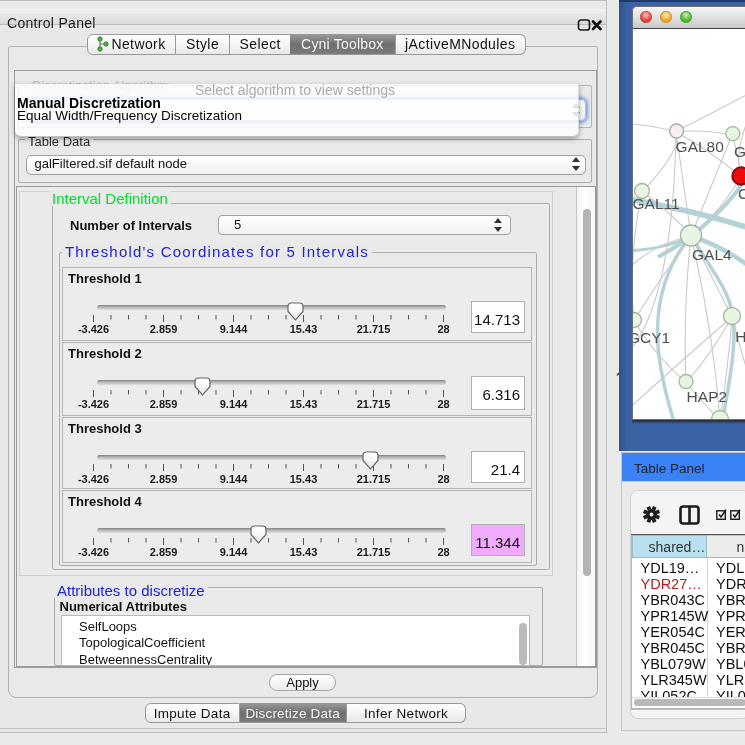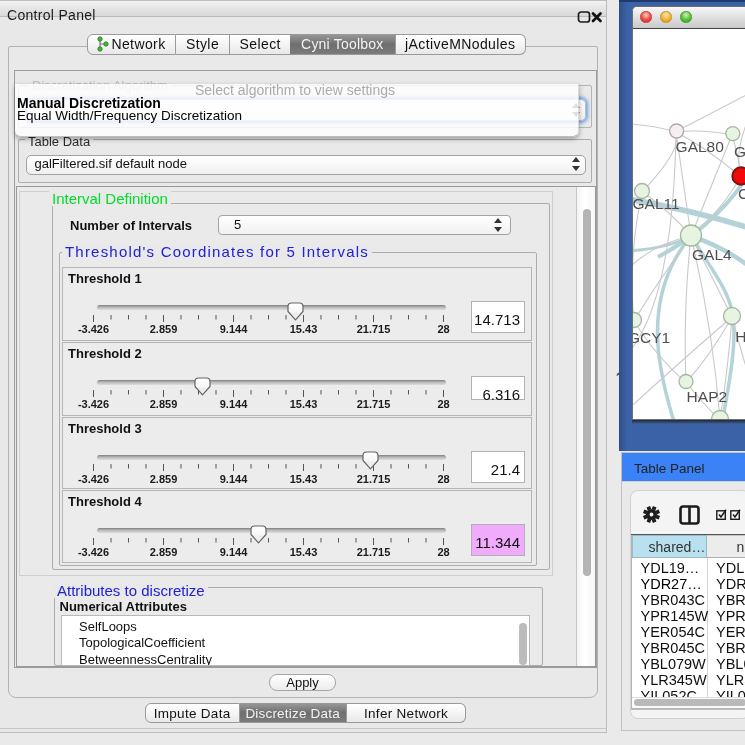--- a/index.html
+++ b/index.html
@@ -5,21 +5,21 @@
 html,body{width:745px;height:745px;overflow:hidden;background:#eaeaea;
  font-family:"Liberation Sans",sans-serif;-webkit-font-smoothing:antialiased;}
 .abs{position:absolute;}
 .grp{position:absolute;border:1px solid #adadad;border-radius:2px;}
 .gtitle{position:absolute;background:#e9e9e9;padding:0 3px;line-height:13px;font-size:13px;}
 </style></head>
 <body>
 <div class="abs" style="left:0;top:0;width:745px;height:745px;background:#eaeaea;">
 
 <div class="abs" style="left:0;top:0;width:607px;height:733px;background:#e8e8e8;border:1px solid #bdbdbd;border-left:none;">
-<div class="abs" style="left:0;top:0;width:606px;height:16px;background:linear-gradient(#f2f2f2,#d9d9d9);border-bottom:1px solid #bbb;">
+<div class="abs" style="left:0;top:8px;width:606px;height:16px;background:linear-gradient(#f2f2f2,#d9d9d9);border-bottom:1px solid #bbb;">
 <div class="abs" style="left:7px;top:5.5px;font-size:14px;letter-spacing:0.3px;color:#1a1a1a;">Control Panel</div>
 <svg class="abs" style="left:575px;top:9px;" width="30" height="14" viewBox="0 0 30 14">
           <rect x="3.5" y="2" width="11" height="10" rx="2.5" fill="none" stroke="#1c1c1c" stroke-width="1.7"></rect>
           <path d="M18 3.5 L25.5 11 M25.5 3.5 L18 11" stroke="#111" stroke-width="2.7" stroke-linecap="round"></path>
         </svg>
 </div>
 <div class="abs" style="left:8px;top:45px;width:590px;height:652px;border:1px solid #b2b2b2;border-radius:2px 2px 8px 8px;background:#e9e9e9;"></div>
 <div class="abs" style="left:87px;top:32.5px;width:89px;height:21.5px;background:linear-gradient(#ffffff,#f2f2f2 60%,#e8e8e8);border:1px solid #9a9a9a;border-radius:6px 0 0 6px;color:#111;font-size:14px;letter-spacing:0.4px;text-align:center;line-height:19.5px;"><span style="margin-left:14px;">Network</span></div>
 <div class="abs" style="left:176px;top:32.5px;width:54px;height:21.5px;background:linear-gradient(#ffffff,#f2f2f2 60%,#e8e8e8);border:1px solid #9a9a9a;border-radius:0 0 0 0;border-left:none;color:#111;font-size:14px;letter-spacing:0.4px;text-align:center;line-height:19.5px;">Style</div>
 <div class="abs" style="left:230px;top:32.5px;width:61.5px;height:21.5px;background:linear-gradient(#ffffff,#f2f2f2 60%,#e8e8e8);border:1px solid #9a9a9a;border-radius:0 0 0 0;border-left:none;color:#111;font-size:14px;letter-spacing:0.4px;text-align:center;line-height:19.5px;">Select</div>
@@ -140,21 +140,21 @@
         <defs>
           <linearGradient id="tg1" x1="0" y1="0" x2="0" y2="1">
             <stop offset="0" stop-color="#ffffff"></stop>
             <stop offset="0.55" stop-color="#f6f6f6"></stop>
             <stop offset="0.58" stop-color="#eeeeee"></stop>
             <stop offset="1" stop-color="#ededed"></stop>
           </linearGradient>
         </defs>
         <path d="M1 4.5 Q1 1 4.5 1 H12.5 Q16 1 16 4.5 V9.5 L8.5 17.8 L1 9.5 Z" fill="url(#tg1)" stroke="#646464" stroke-width="1.2"></path>
       </svg>
-<div class="abs" style="left:470.5px;top:375px;width:54px;height:24px;background:#fff;border:1px solid #b1b1b1;font-size:15px;color:#111;text-align:right;line-height:36px;padding-right:3.5px;">6.316</div>
+<div class="abs" style="left:470.5px;top:375px;width:54px;height:34px;background:#fff;border:1px solid #b1b1b1;font-size:15px;color:#111;text-align:right;line-height:36px;padding-right:3.5px;">6.316</div>
 <div class="abs" style="left:62px;top:415.5px;width:469.5px;height:72.5px;border:1px solid #b5b5b5;background:#ececec;"></div>
 <div class="abs" style="left:68px;top:419.5px;font-size:13px;font-weight:bold;color:#111;">Threshold 3</div>
 <div class="abs" style="left:97px;top:453.5px;width:349px;height:5px;border-radius:3px;background:linear-gradient(#7f7f7f,#b9b9b9 45%,#dedede);"></div>
 <svg class="abs" style="left:88px;top:463.0px;" width="362" height="9" viewBox="0 0 362 9">
         <path d="M5.5 0 V7" stroke="#555" stroke-width="1"></path>
         <path d="M23.0 0 V4.5" stroke="#555" stroke-width="1"></path>
         <path d="M40.5 0 V4.5" stroke="#555" stroke-width="1"></path>
         <path d="M58.0 0 V4.5" stroke="#555" stroke-width="1"></path>
         <path d="M75.5 0 V7" stroke="#555" stroke-width="1"></path>
         <path d="M93.0 0 V4.5" stroke="#555" stroke-width="1"></path>
@@ -343,21 +343,21 @@
       <rect x="0.8" y="1.8" width="8.5" height="8.5" fill="none" stroke="#1c1c1c" stroke-width="1.4"></rect>
       <path d="M3 5.5 L5 8 L10 0.8" fill="none" stroke="#1c1c1c" stroke-width="1.5"></path>
     </svg>
 <div class="abs" style="left:631.4px;top:534px;width:113.6px;height:175px;background:#fff;border:1px solid #b5b5b5;border-right:none;overflow:hidden;"></div>
 <div class="abs" style="left:631.4px;top:534.3px;width:113.6px;height:24px;border-top:1px solid #555;"></div>
 <div class="abs" style="left:632.4px;top:534.8px;width:74.2px;height:23.5px;background:#b9e0ee;border:1px solid #9cb9c6;font-size:14px;color:#333;text-align:center;text-indent:15px;line-height:22px;">shared…</div>
 <div class="abs" style="left:706.6px;top:534.8px;width:38.4px;height:23.5px;background:#ececec;border-top:1px solid #c4c4c4;border-bottom:1px solid #b0b0b0;font-size:14px;color:#333;padding-left:30px;line-height:22px;">n</div>
 <div class="abs" style="left:707px;top:558.3px;width:1px;height:139px;background:#d5d5d5;"></div>
 <div class="abs" style="left:640.5px;top:559.9px;font-size:14.5px;color:#111;white-space:nowrap;">YDL19…</div>
 <div class="abs" style="left:716px;top:559.9px;font-size:14.5px;color:#111;white-space:nowrap;">YDL1</div>
-<div class="abs" style="left:640.5px;top:575.9px;font-size:14.5px;color:#000000;white-space:nowrap;">YDR27…</div>
+<div class="abs" style="left:640.5px;top:575.9px;font-size:14.5px;color:#b91c1c;white-space:nowrap;">YDR27…</div>
 <div class="abs" style="left:716px;top:575.9px;font-size:14.5px;color:#111;white-space:nowrap;">YDR2</div>
 <div class="abs" style="left:640.5px;top:591.9px;font-size:14.5px;color:#111;white-space:nowrap;">YBR043C</div>
 <div class="abs" style="left:716px;top:591.9px;font-size:14.5px;color:#111;white-space:nowrap;">YBR0</div>
 <div class="abs" style="left:640.5px;top:607.9px;font-size:14.5px;color:#111;white-space:nowrap;">YPR145W</div>
 <div class="abs" style="left:716px;top:607.9px;font-size:14.5px;color:#111;white-space:nowrap;">YPR1</div>
 <div class="abs" style="left:640.5px;top:623.9px;font-size:14.5px;color:#111;white-space:nowrap;">YER054C</div>
 <div class="abs" style="left:716px;top:623.9px;font-size:14.5px;color:#111;white-space:nowrap;">YER0</div>
 <div class="abs" style="left:640.5px;top:639.9px;font-size:14.5px;color:#111;white-space:nowrap;">YBR045C</div>
 <div class="abs" style="left:716px;top:639.9px;font-size:14.5px;color:#111;white-space:nowrap;">YBR0</div>
 <div class="abs" style="left:640.5px;top:655.9px;font-size:14.5px;color:#111;white-space:nowrap;">YBL079W</div>

